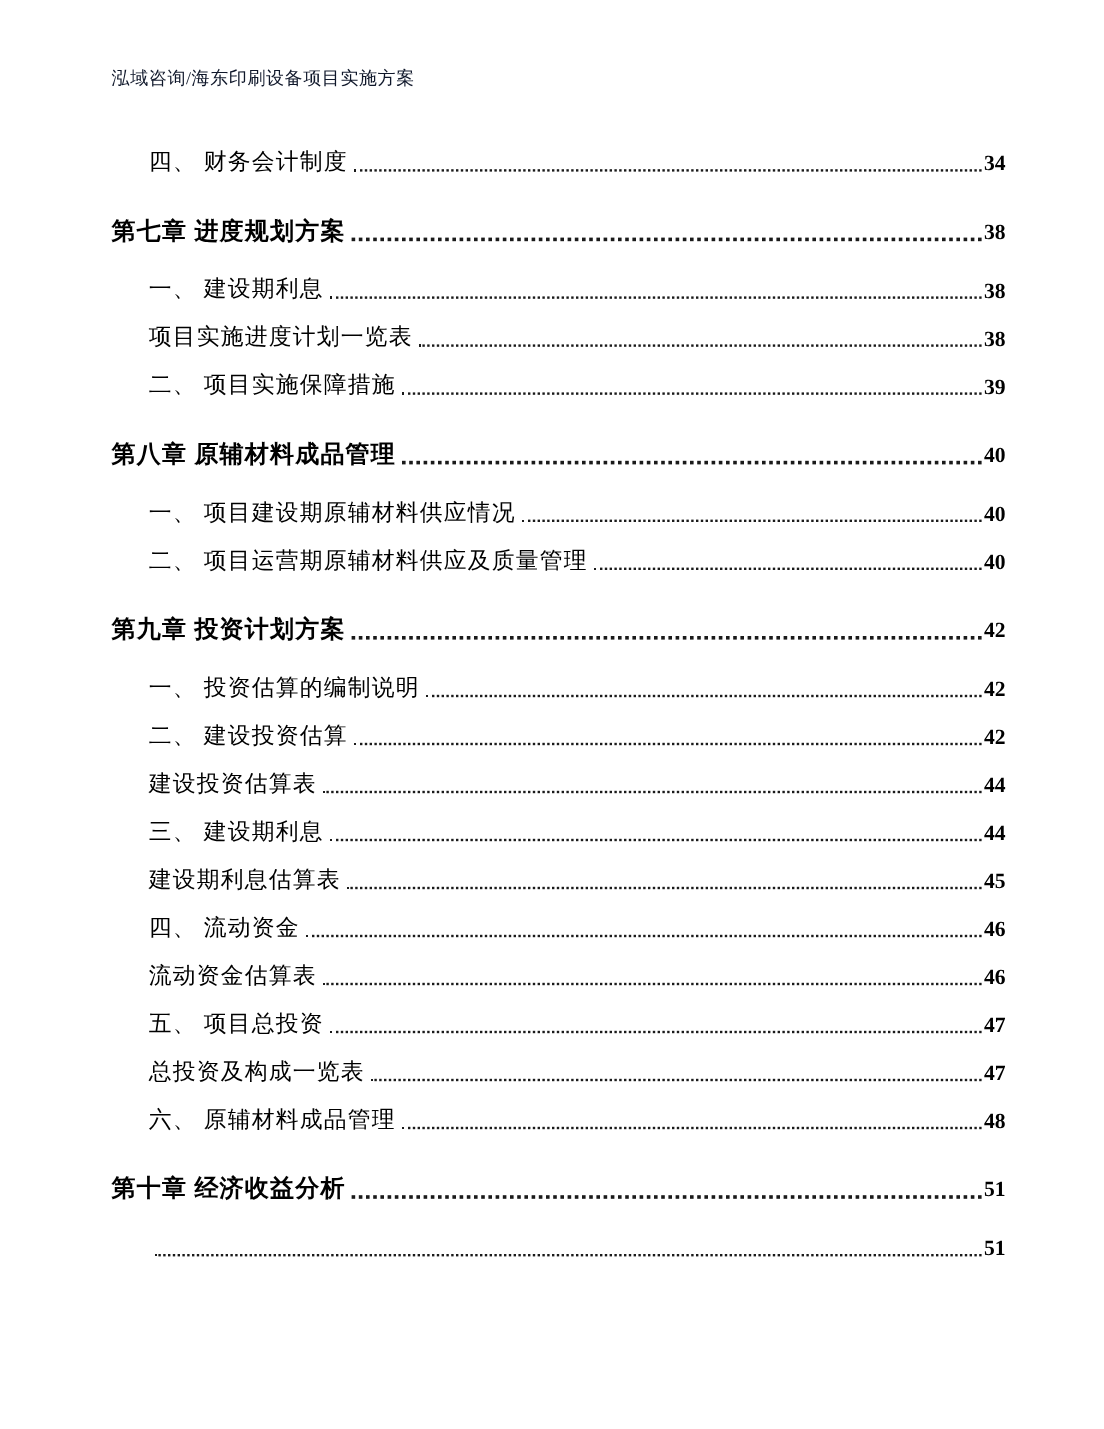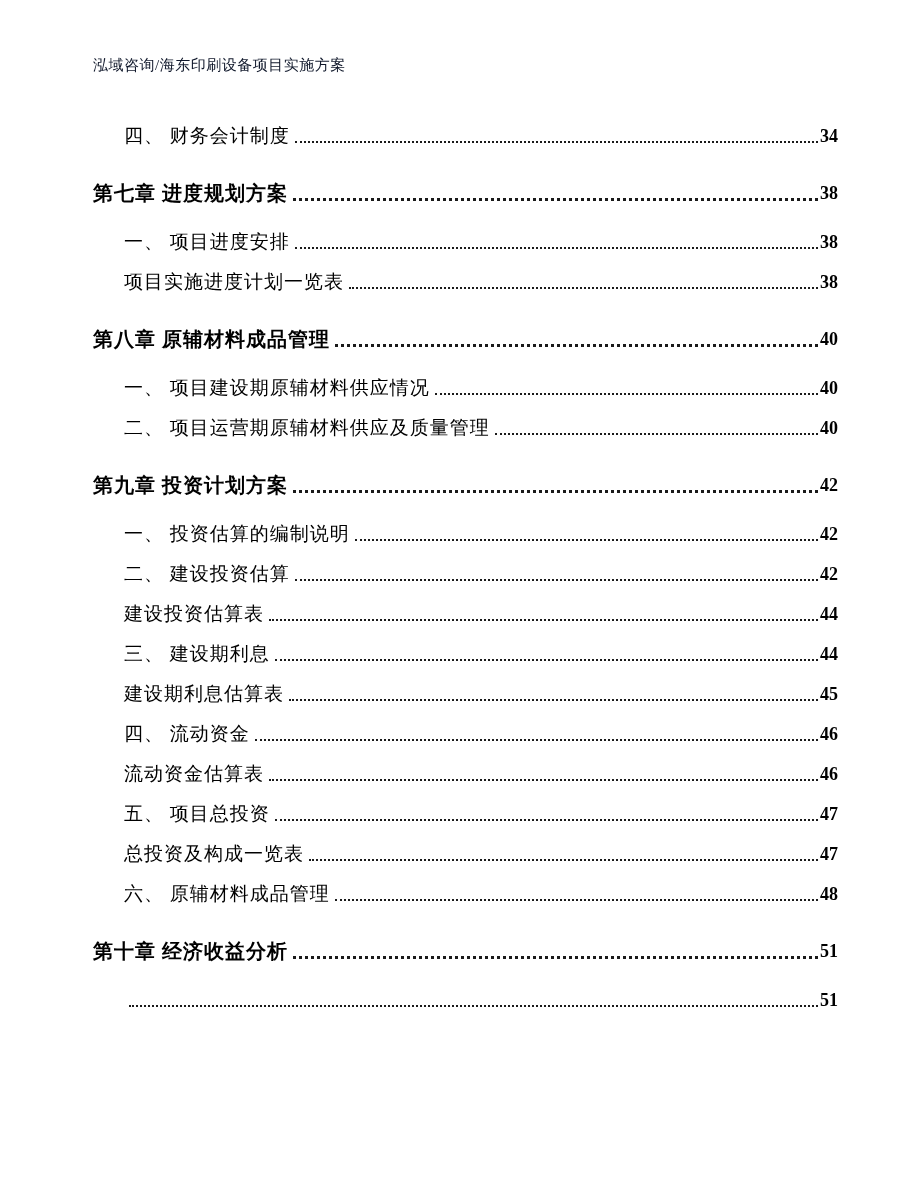--- a/index.html
+++ b/index.html
@@ -86,28 +86,33 @@
     <span class="toc-label">四、 财务会计制度</span>
     <span class="toc-dots"></span>
     <span class="toc-page">34</span>
   </div>
     <div class="toc-row chapter">
     <span class="toc-label">第七章 进度规划方案</span>
     <span class="toc-dots"></span>
     <span class="toc-page">38</span>
   </div>
     <div class="toc-row sub">
-    <span class="toc-label">一、 项目进度安排</span>
+    <span class="toc-label">一、 建设期利息</span>
     <span class="toc-dots"></span>
     <span class="toc-page">38</span>
   </div>
     <div class="toc-row sub">
     <span class="toc-label">项目实施进度计划一览表</span>
     <span class="toc-dots"></span>
     <span class="toc-page">38</span>
+  </div>
+    <div class="toc-row sub">
+    <span class="toc-label">二、 项目实施保障措施</span>
+    <span class="toc-dots"></span>
+    <span class="toc-page">39</span>
   </div>
     <div class="toc-row chapter">
     <span class="toc-label">第八章 原辅材料成品管理</span>
     <span class="toc-dots"></span>
     <span class="toc-page">40</span>
   </div>
     <div class="toc-row sub">
     <span class="toc-label">一、 项目建设期原辅材料供应情况</span>
     <span class="toc-dots"></span>
     <span class="toc-page">40</span>

